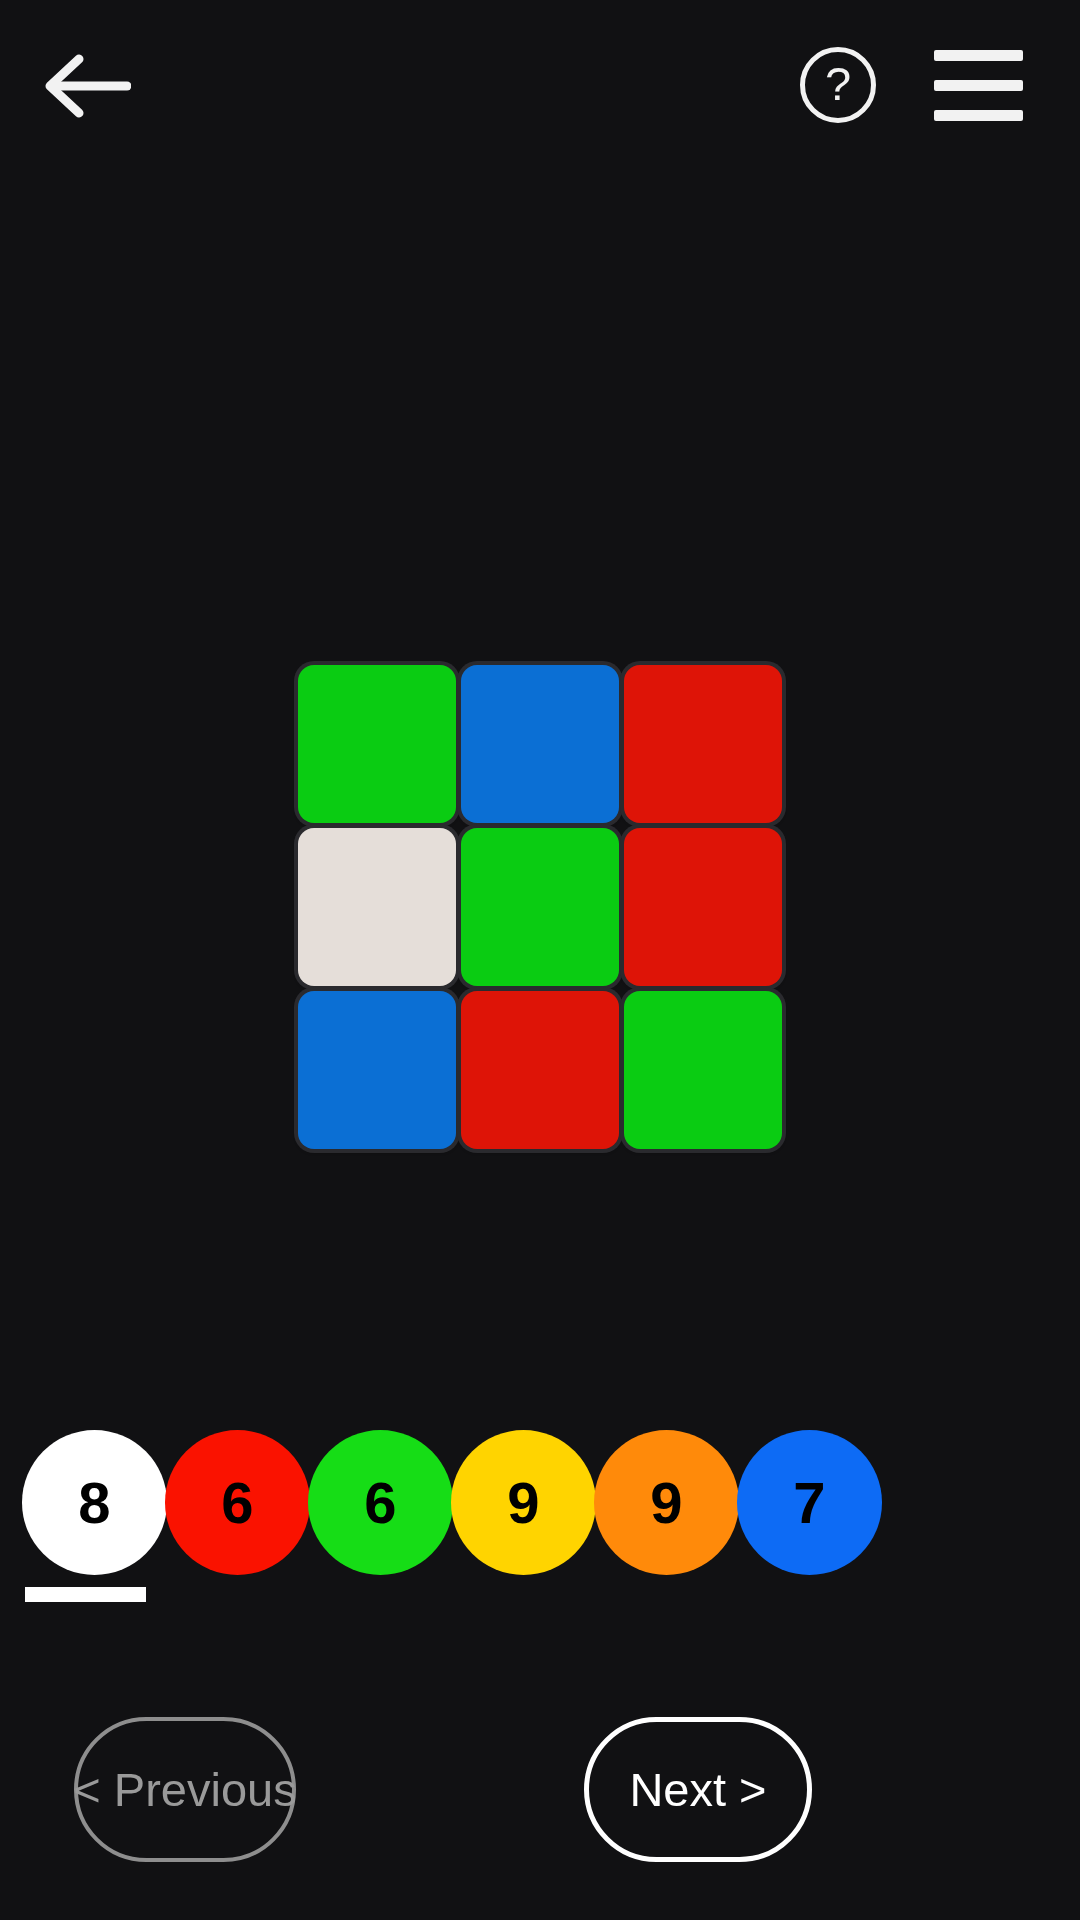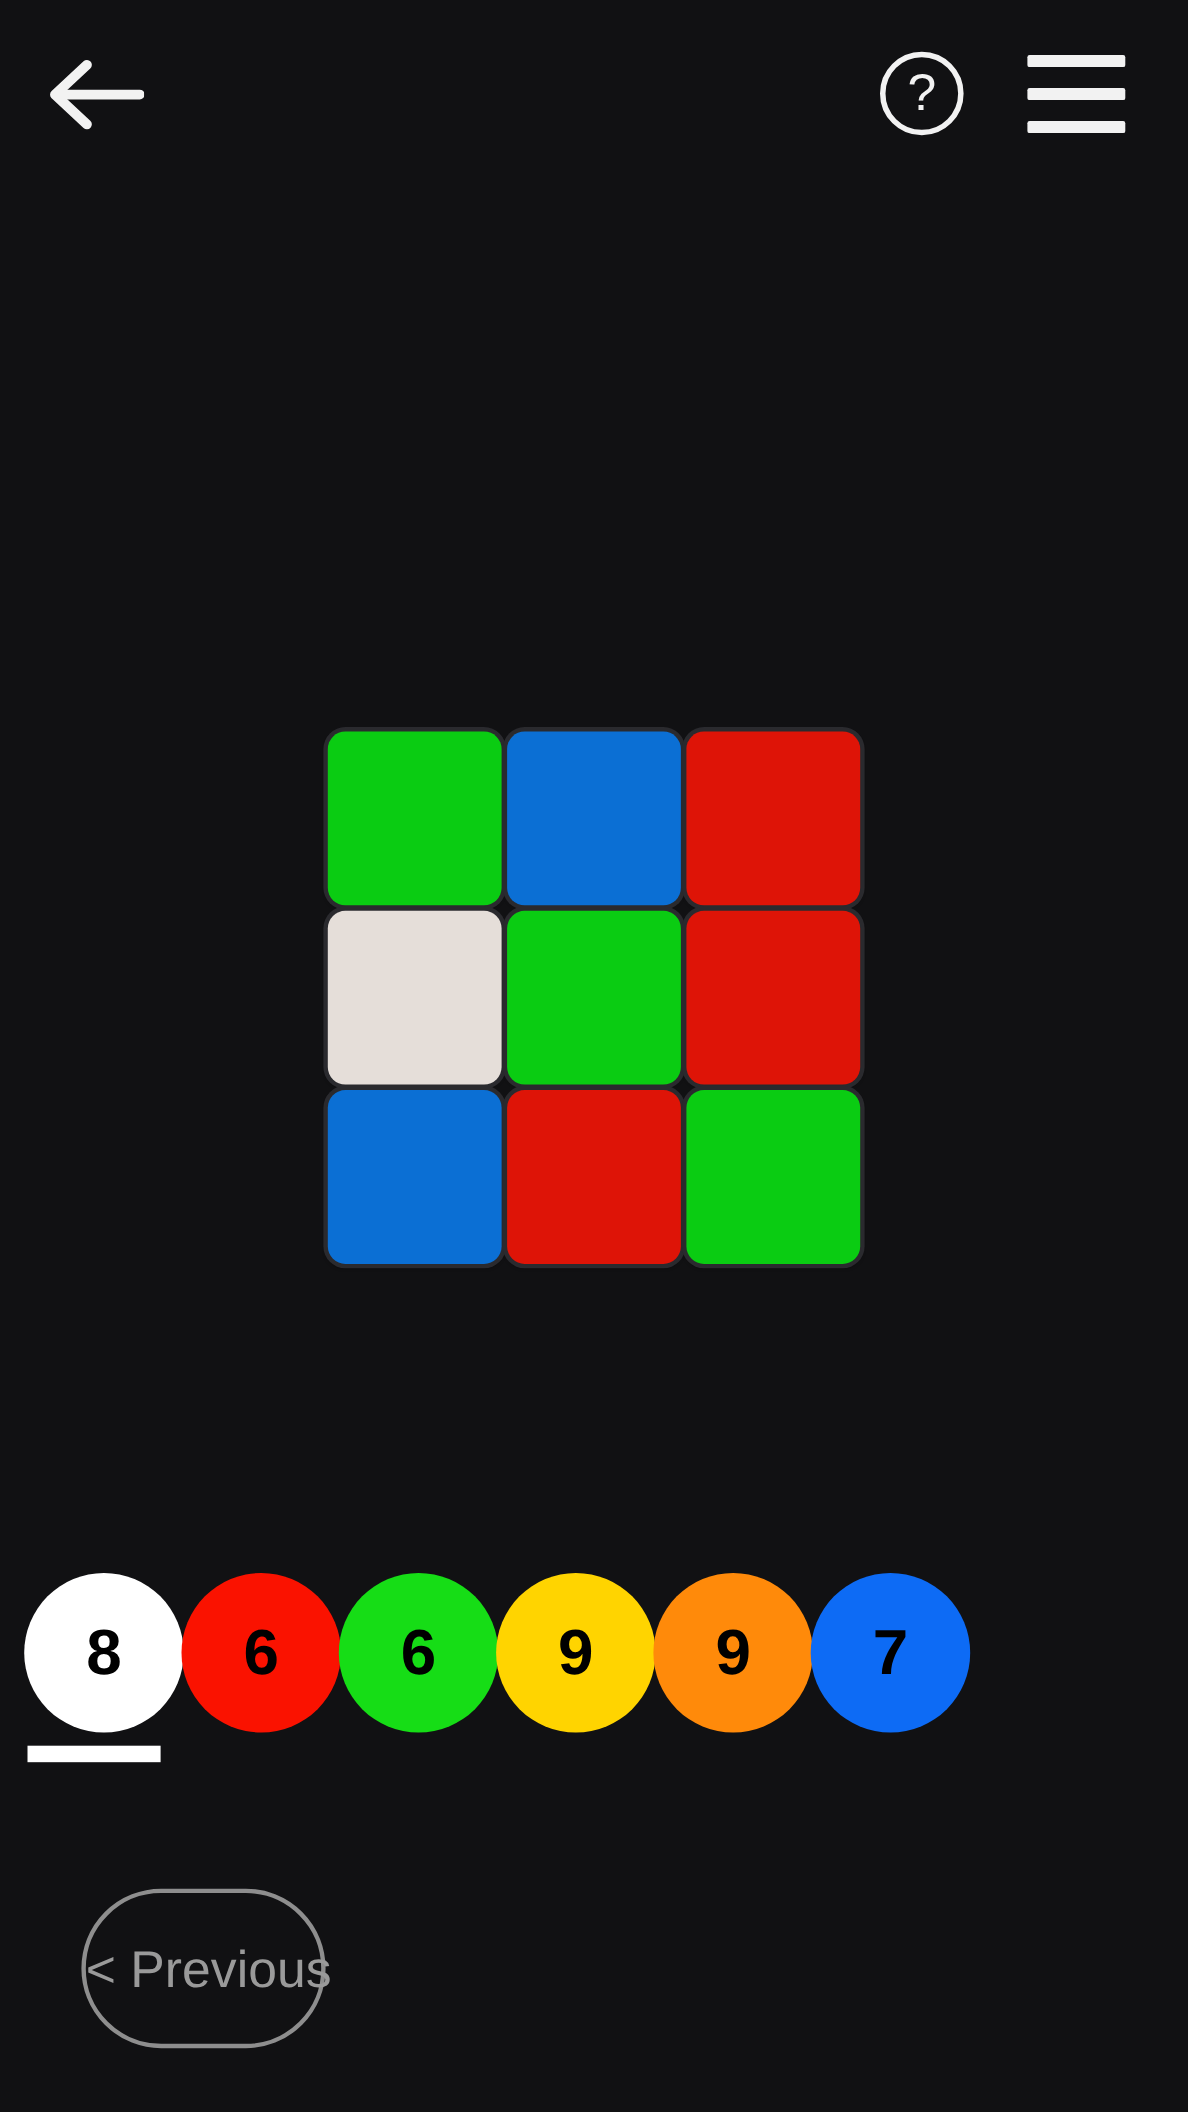--- a/index.html
+++ b/index.html
@@ -156,21 +156,21 @@
   }
 
   
   .navbtn {
     position: absolute;
     top: 1717px;
     height: 145px;
     border-radius: 76px;
     display: flex;
     align-items: center;
-    justify-content: flex-start;
+    justify-content: center;
     background: transparent;
     cursor: pointer;
   }
 
   .btn-prev {
     left: 74px;
     width: 222px;
     border: 4px solid #8E8E8E;
   }
 
@@ -257,14 +257,17 @@
       </div>
       <div class="swatch" style="background: rgb(13, 107, 245); left: 737px;">
         <span class="swatch-label">7</span>
       </div>
     </div>
 
   <div class="navbtn btn-prev">
     <span class="navbtn-label">&lt; Previous</span>
   </div>
 
+  <div class="navbtn btn-next">
+    <span class="navbtn-label">Next &gt;</span>
+  </div>
 
 </div>
 
 </body></html>

